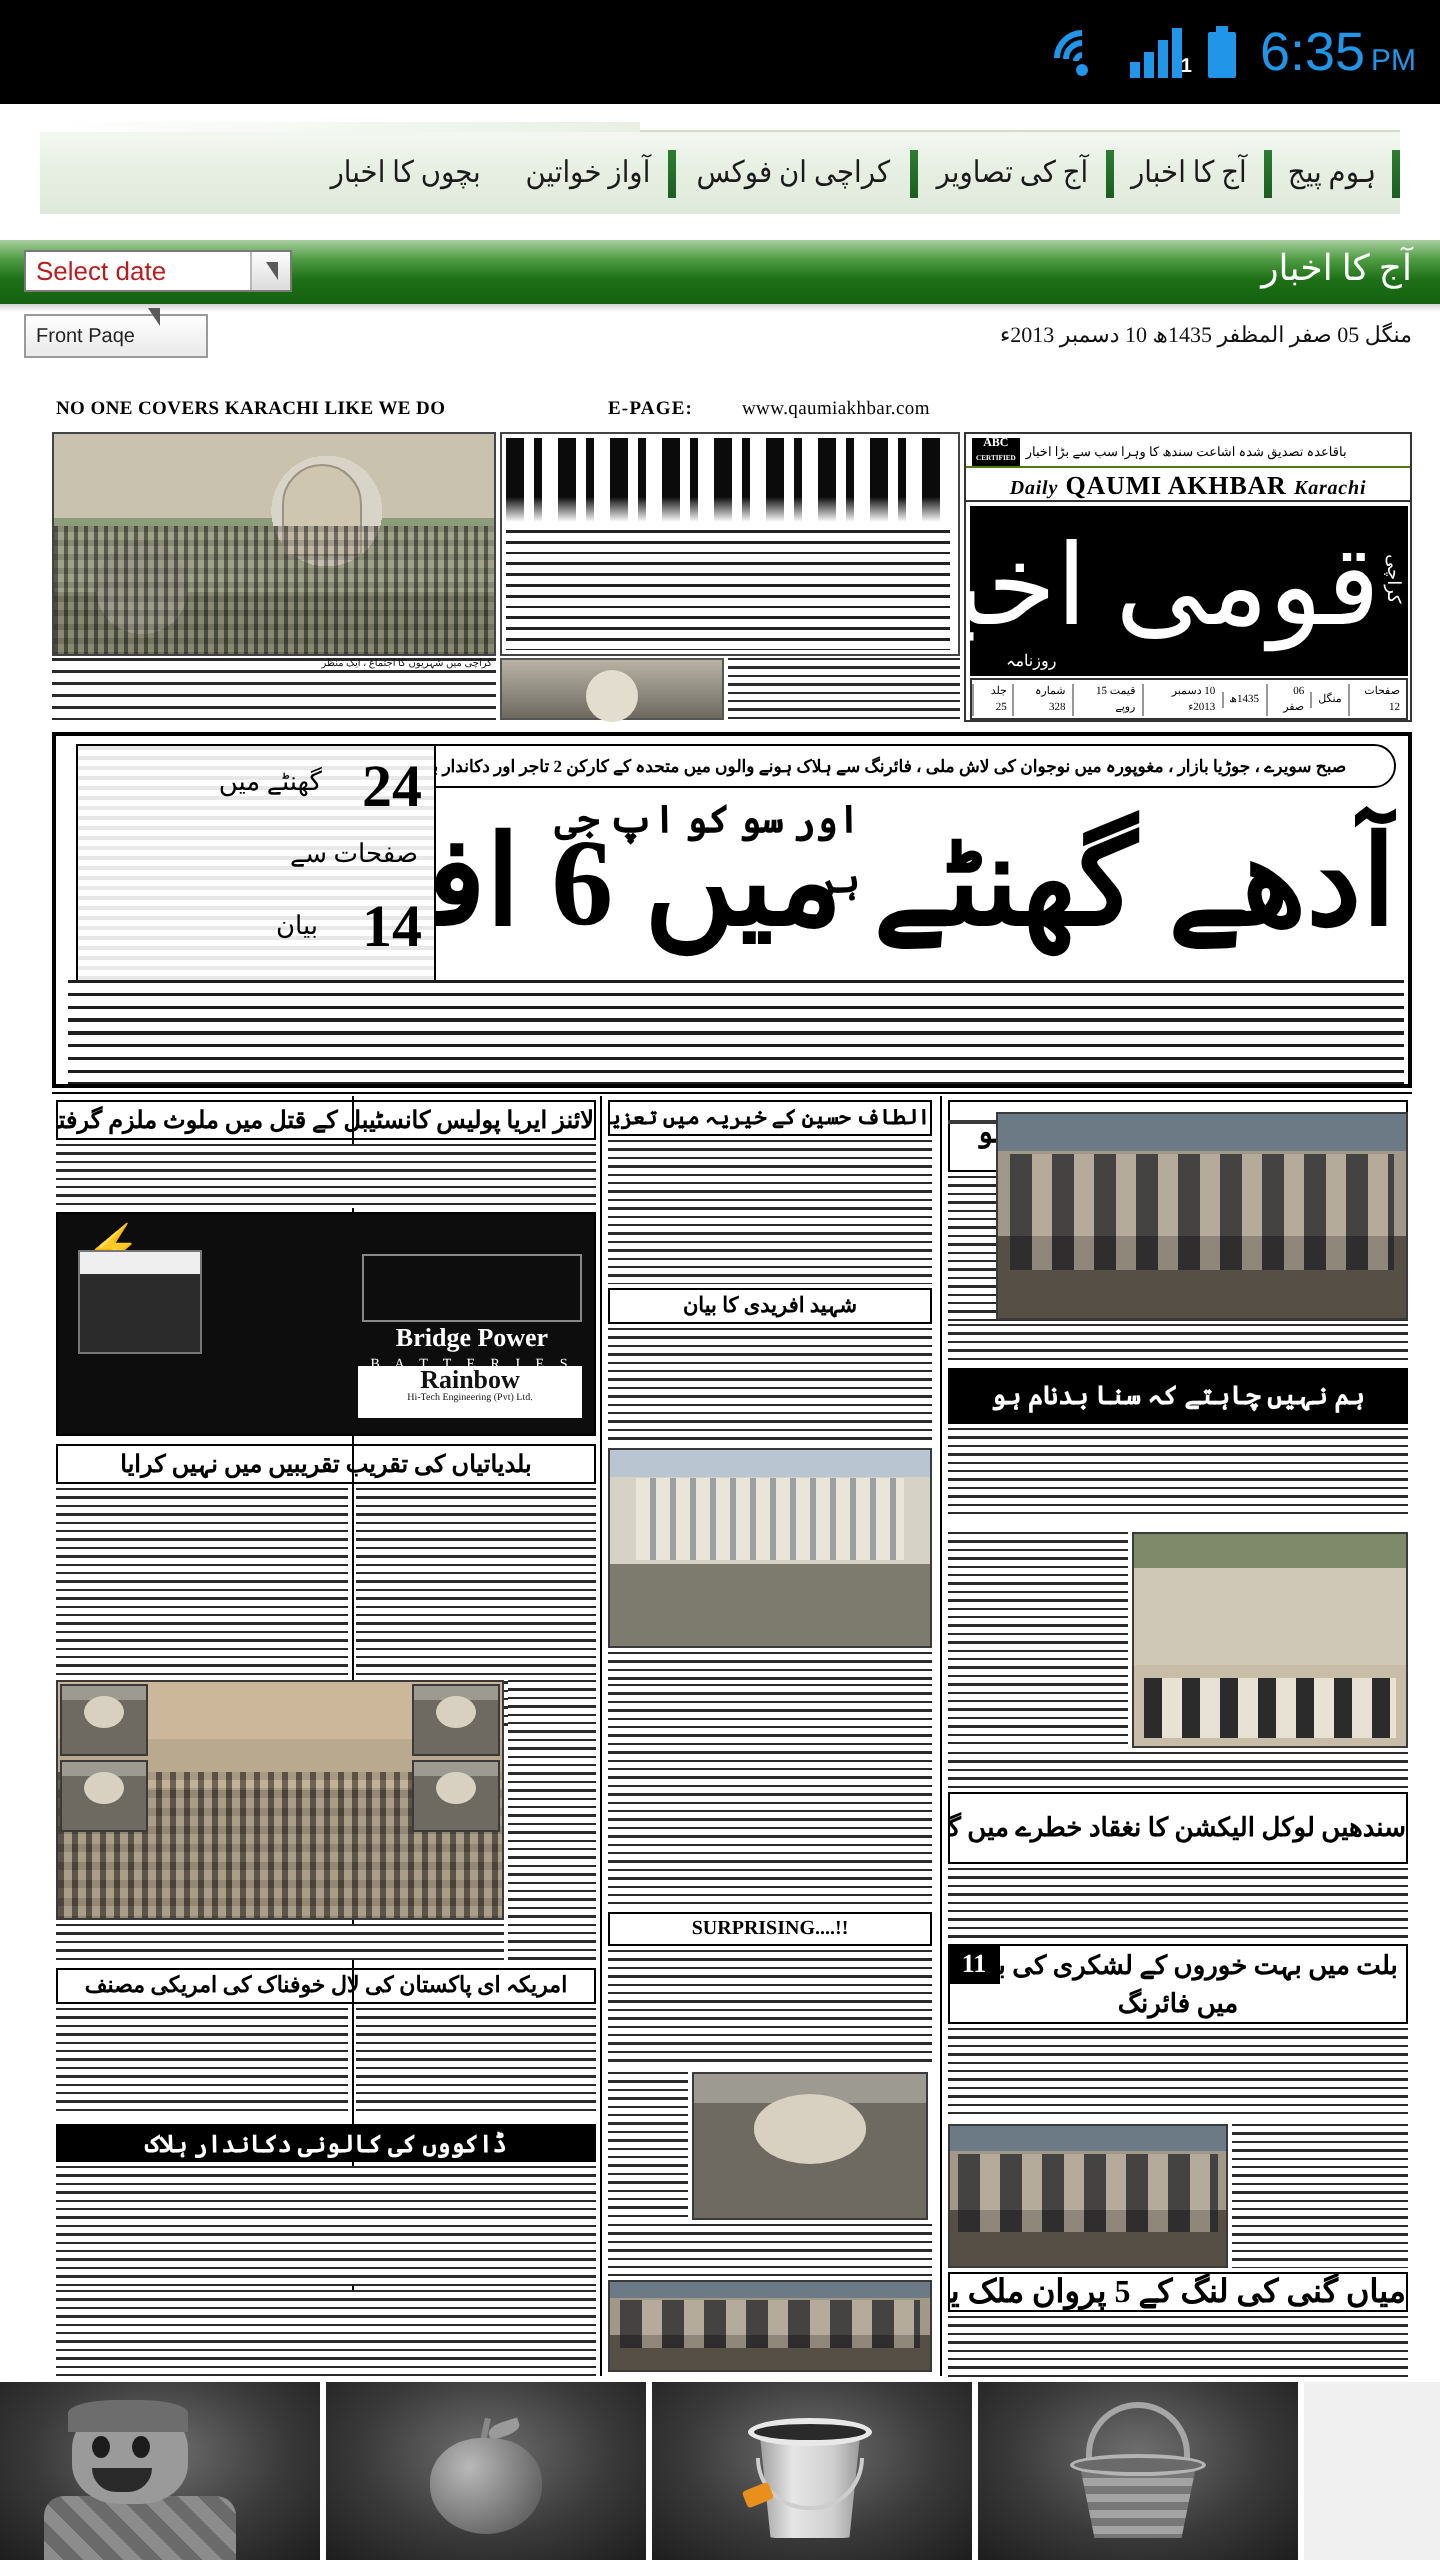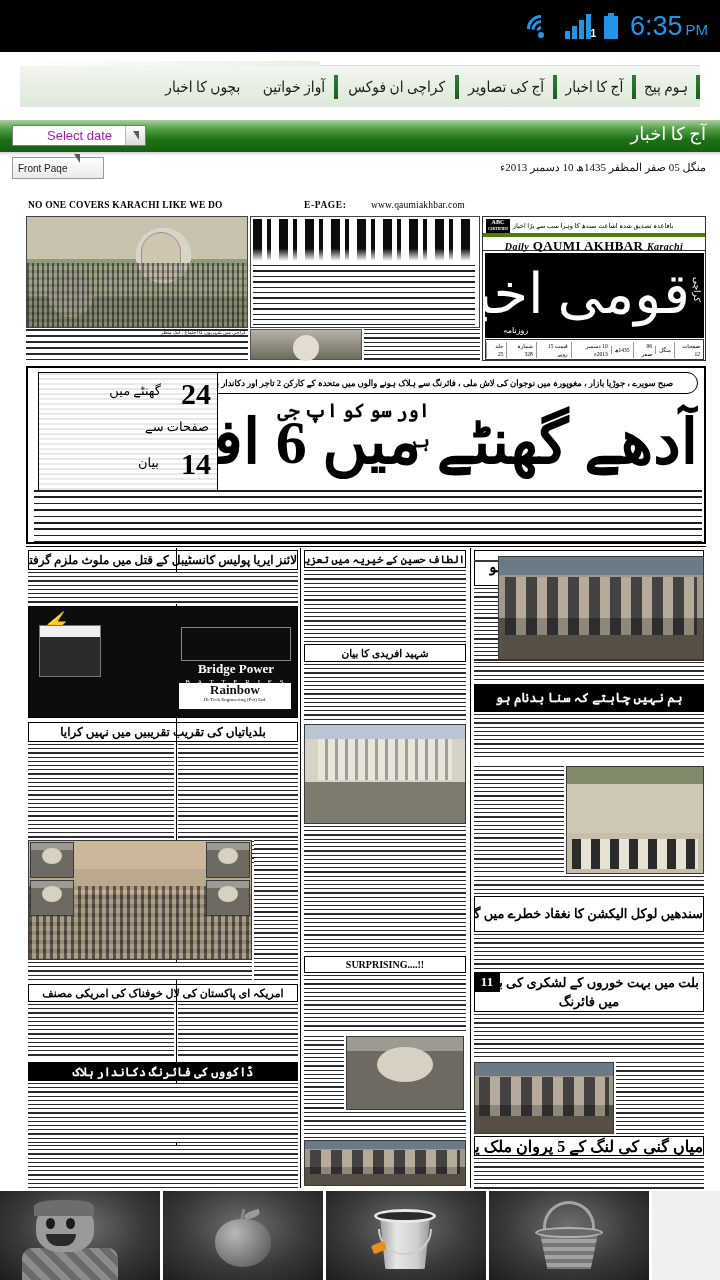--- a/index.html
+++ b/index.html
@@ -102,21 +102,21 @@
   #green-bar-title {
     position: absolute; right: 14px; top: 3px;
     color: #ffffff; font-size: 18px; direction: rtl;
     font-family: "Liberation Serif", serif;
   }
   #date-select {
     position: absolute; left: 12px; top: 5px;
     width: 134px; height: 21px;
     background: #ffffff; border: 1px solid #7a7a7a;
     display: flex; align-items: center;
-    font-size: 13px; color: #a21caf; padding-left: 29px;
+    font-size: 13px; color: #b91c1c;
   }
   #date-select .txt { padding-left: 5px; flex: 1; }
   #date-select .arrow {
     width: 20px; height: 19px; border-left: 1px solid #b8b8b8;
     background: linear-gradient(to bottom, #fdfdfd, #dcdcdc);
     display: flex; align-items: center; justify-content: center;
   }
   .tri-dn {
     width: 0; height: 0; border-left: 6px solid transparent;
     border-right: 0 solid transparent; border-top: 9px solid #5a5a5a;
@@ -226,21 +226,21 @@
     display: flex; flex-direction: row-reverse; align-items: center; gap: 3px;
     font-size: 6.5px; direction: rtl;
   }
   .mh-logo .abcbox {
     background: #000; color: #fff; font-size: 6px; font-weight: bold;
     padding: 0 2px; line-height: 7px; text-align: center;
   }
   .mh-logo .abcbox small { display: block; font-size: 3.6px; }
   .mh-logo .english {
     position: absolute; left: 0; top: 16px; width: 100%; height: 18px;
-    border-top: 4px solid #4d7c0f; border-bottom: 1px solid #333;
+    border-top: 1px solid #4d7c0f; border-bottom: 1px solid #333;
     text-align: center; font-size: 13px; font-weight: bold; letter-spacing: .4px;
     line-height: 18px; font-family: "Liberation Serif", serif;
   }
   .mh-logo .english .it { font-style: italic; font-size: 10px; }
   .mh-logo .blackbox {
     position: absolute; left: 2px; top: 36px; width: 219px; height: 85px;
     background: #000; color: #fff; overflow: hidden;
   }
   .mh-logo .blackbox .urdu-logo {
     position: absolute; right: 14px; top: 4px;
@@ -664,21 +664,21 @@
 
   <div class="cell txtblk fine" style="left:228px; top:642px; width:44px; height:140px;"></div>
 
   <div class="cell boxed" style="left:2px; top:786px; width:270px; height:18px;">
     <div class="hdline" style="font-size:11px; line-height:17px;">امریکہ ای پاکستان کی لال خوفناک کی امریکی مصنف</div>
   </div>
   <div class="cell txtblk fine" style="left:2px; top:806px; width:146px; height:54px;"></div>
   <div class="cell txtblk fine" style="left:152px; top:806px; width:120px; height:54px;"></div>
 
   <div class="cell boxed invhd" style="left:2px; top:864px; width:270px; height:19px;">
-    <div class="hdline" style="font-size:12px; line-height:18px; color:#fff;">ڈاکووں کی فائرنگ دکاندار ہلاک</div>
+    <div class="hdline" style="font-size:12px; line-height:18px; color:#fff;">ڈاکووں کی کالونی دکاندار ہلاک</div>
   </div>
   <div class="cell txtblk fine" style="left:2px; top:885px; width:270px; height:60px;"></div>
   <div class="cell txtblk fine" style="left:2px; top:947px; width:270px; height:44px;"></div>
 
   <div class="cell boxed" style="left:278px; top:352px; width:162px; height:18px;">
     <div class="hdline" style="font-size:10.5px; line-height:17px;">الطاف حسین کے خیریہ میں تعزیت کرنے والے ہیں</div>
   </div>
   <div class="cell txtblk fine" style="left:278px; top:372px; width:162px; height:72px;"></div>
   <div class="cell boxed" style="left:278px; top:446px; width:162px; height:18px;">
     <div class="hdline" style="font-size:10.5px; line-height:17px;">شہید افریدی کا بیان</div>

